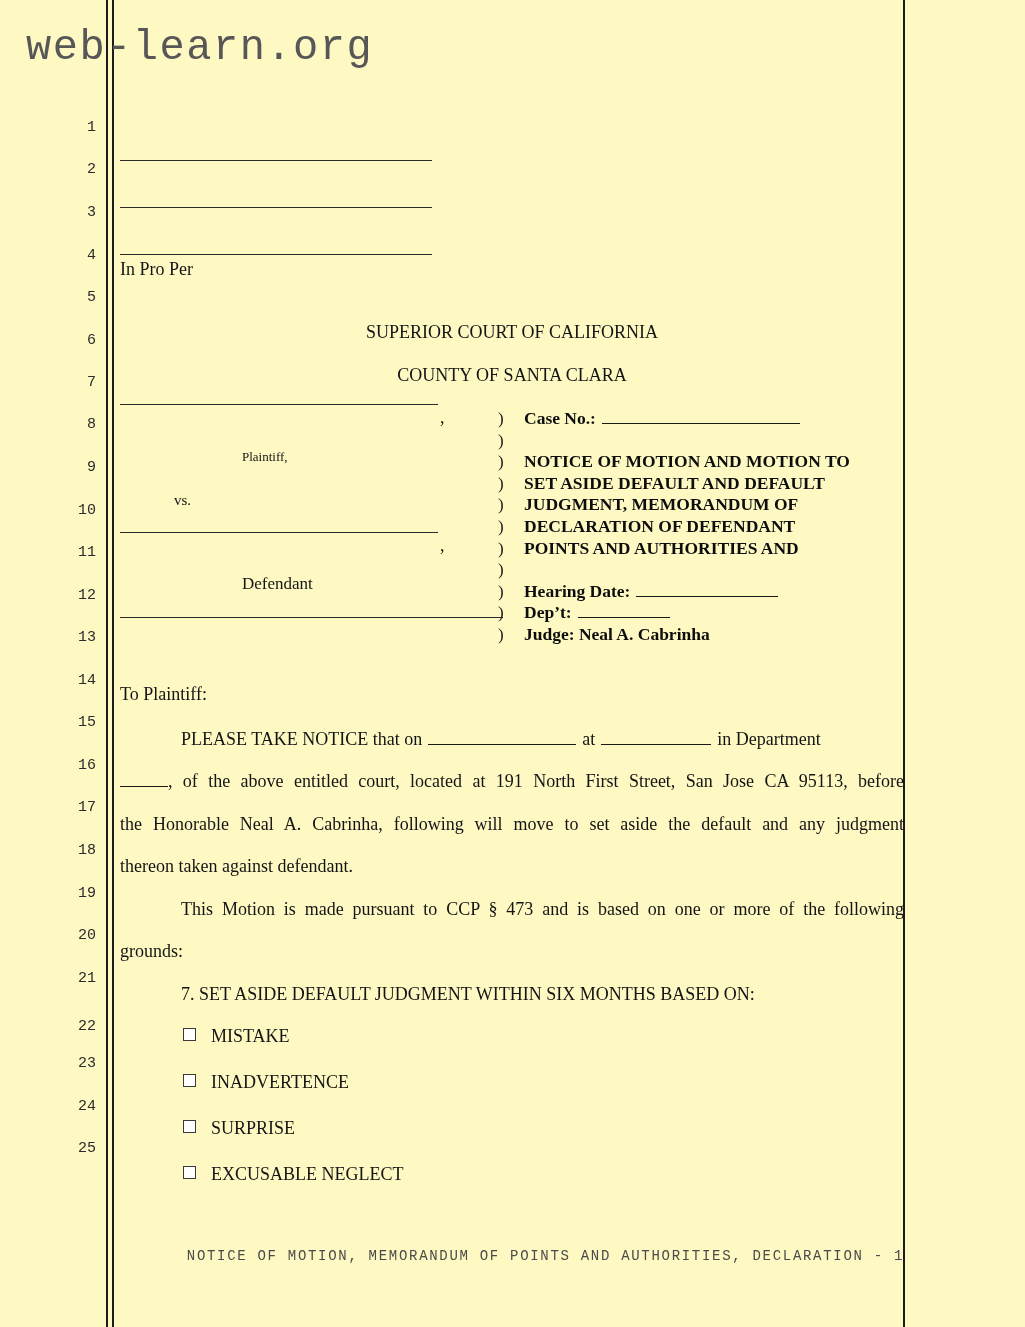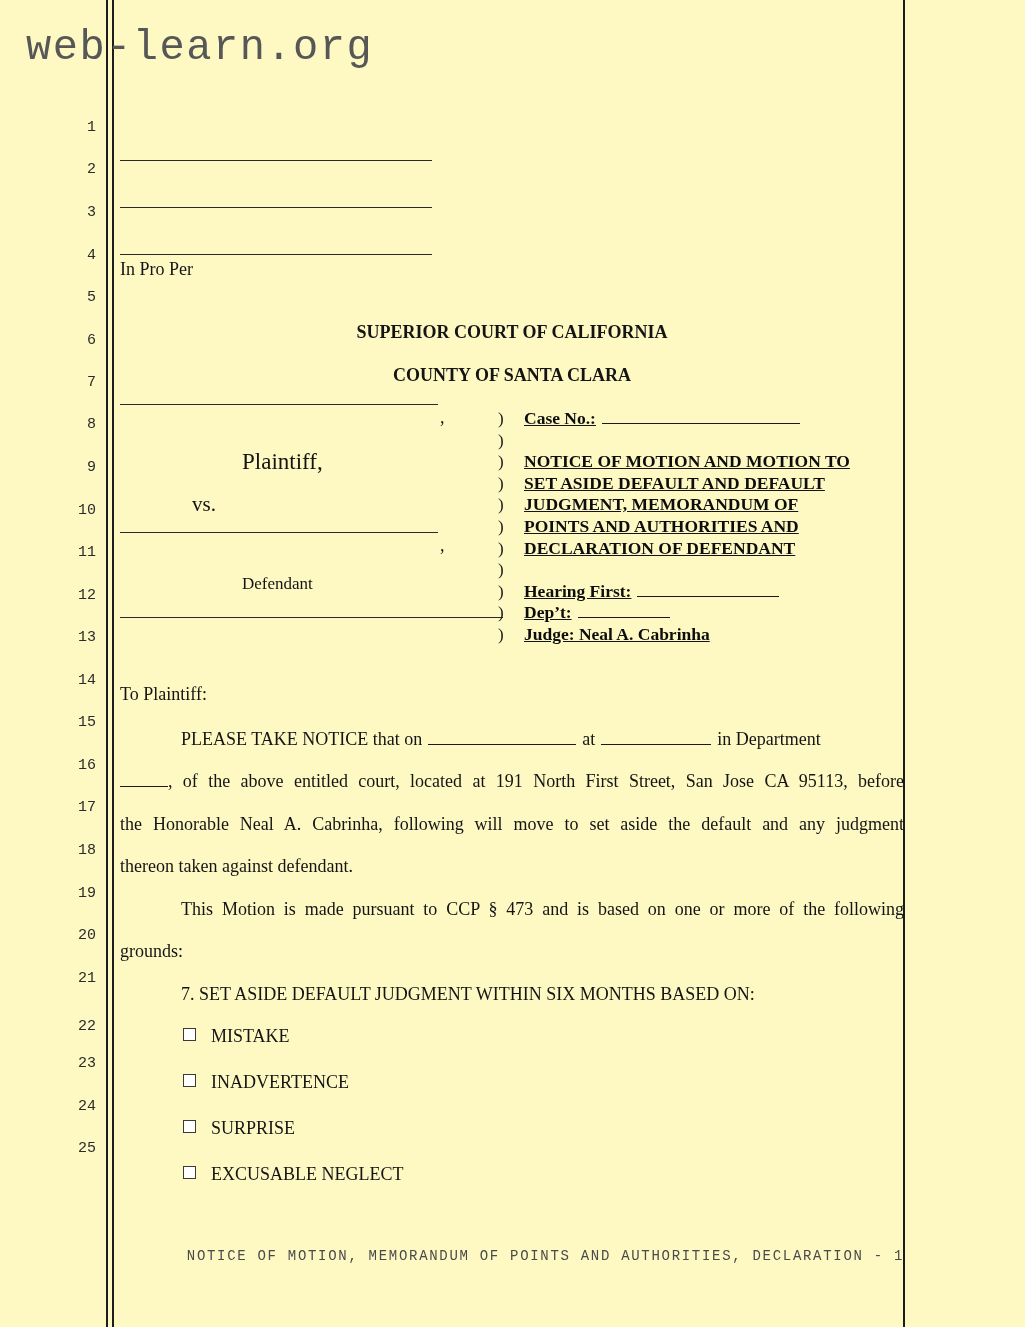--- a/index.html
+++ b/index.html
@@ -31,28 +31,28 @@
     position:absolute;left:62px;width:34px;text-align:right;
     font-family:"Liberation Mono", monospace;
     font-size:15px;color:#2b2b2b;line-height:18px;
   }
   
   .blankline{position:absolute;border-bottom:1.5px solid #2a2a2a;height:0;}
   .blank{display:inline-block;border-bottom:1.5px solid #1a1a1a;height:14px;vertical-align:baseline;margin:0 6px;}
   .blank.lead{margin:0;}
   
   .t{font-size:18px;line-height:22px;}
-  .b{font-weight:bold;}
+  .b{font-weight:normal;}
   .center{text-align:center;}
   .bodyline{position:absolute;left:120px;width:784px;font-size:18px;white-space:normal;}
   .just{text-align:justify;text-align-last:justify;}
   .ind{text-indent:61px;}
   
   .crightcol{position:absolute;left:498px;top:408px;}
-  .crow{line-height:21.6px;font-size:17.5px;white-space:nowrap;text-decoration:underline;}
+  .crow{line-height:21.6px;font-size:17.5px;white-space:nowrap;}
   .paren{display:inline-block;width:26px;font-weight:normal;font-size:17px;color:#1a1a1a;}
   .ctext{font-weight:bold;color:#0d0d0d;}
   
   .cbrow{position:absolute;left:183px;font-size:18px;white-space:nowrap;}
   .cb{
     display:inline-block;width:11px;height:11px;border:1.5px solid #3a3a3a;
     margin-right:15px;vertical-align:baseline;transform:translateY(-1px);
     background:#fff;
   }
   
@@ -101,50 +101,50 @@
   <div class="blankline" style="left:120px;top:160px;width:312px"></div>
   <div class="blankline" style="left:120px;top:207px;width:312px"></div>
   <div class="blankline" style="left:120px;top:254px;width:312px"></div>
   <div class="abs t" style="left:120px;top:258px">In Pro Per</div>
 
   <div class="abs t b center" style="left:120px;top:321px;width:784px">SUPERIOR COURT OF CALIFORNIA</div>
   <div class="abs t b center" style="left:120px;top:364px;width:784px">COUNTY OF SANTA CLARA</div>
 
   <div class="blankline" style="left:120px;top:404px;width:318px"></div>
   <div class="abs t" style="left:440px;top:406px">,</div>
-  <div class="abs" style="left:242px;top:449px;font-size:23px">Plaintiff,</div>
-  <div class="abs" style="left:192px;top:492px;font-size:21px">vs.</div>
+  <div class="abs" style="left:242px;top:449px;font-size:13px">Plaintiff,</div>
+  <div class="abs" style="left:174px;top:492px;font-size:15px">vs.</div>
   <div class="blankline" style="left:120px;top:532px;width:318px"></div>
   <div class="abs t" style="left:440px;top:534px">,</div>
   <div class="abs" style="left:242px;top:574px;font-size:17px">Defendant</div>
   <div class="blankline" style="left:120px;top:617px;width:383px"></div>
 
   <div class="crightcol">
     <div class="crow">
       <span class="paren">)</span><span class="ctext">Case No.:</span><span class="blank" style="width:198px"></span>
     </div>
     <div class="crow"><span class="paren">)</span></div>
     <div class="crow">
       <span class="paren">)</span><span class="ctext">NOTICE OF MOTION AND MOTION TO</span>
     </div>
     <div class="crow">
       <span class="paren">)</span><span class="ctext">SET ASIDE DEFAULT AND DEFAULT</span>
     </div>
     <div class="crow">
       <span class="paren">)</span><span class="ctext">JUDGMENT, MEMORANDUM OF</span>
     </div>
     <div class="crow">
-      <span class="paren">)</span><span class="ctext">POINTS AND AUTHORITIES AND</span>
+      <span class="paren">)</span><span class="ctext">DECLARATION OF DEFENDANT</span>
     </div>
     <div class="crow">
-      <span class="paren">)</span><span class="ctext">DECLARATION OF DEFENDANT</span>
+      <span class="paren">)</span><span class="ctext">POINTS AND AUTHORITIES AND</span>
     </div>
     <div class="crow"><span class="paren">)</span></div>
     <div class="crow">
-      <span class="paren">)</span><span class="ctext">Hearing First:</span><span class="blank" style="width:142px"></span>
+      <span class="paren">)</span><span class="ctext">Hearing Date:</span><span class="blank" style="width:142px"></span>
     </div>
     <div class="crow">
       <span class="paren">)</span><span class="ctext">Dep’t:</span><span class="blank" style="width:92px"></span>
     </div>
     <div class="crow">
       <span class="paren">)</span><span class="ctext">Judge: Neal A. Cabrinha</span>
     </div>
   </div>
 
   <div class="bodyline" style="top:684px">To Plaintiff:</div>

